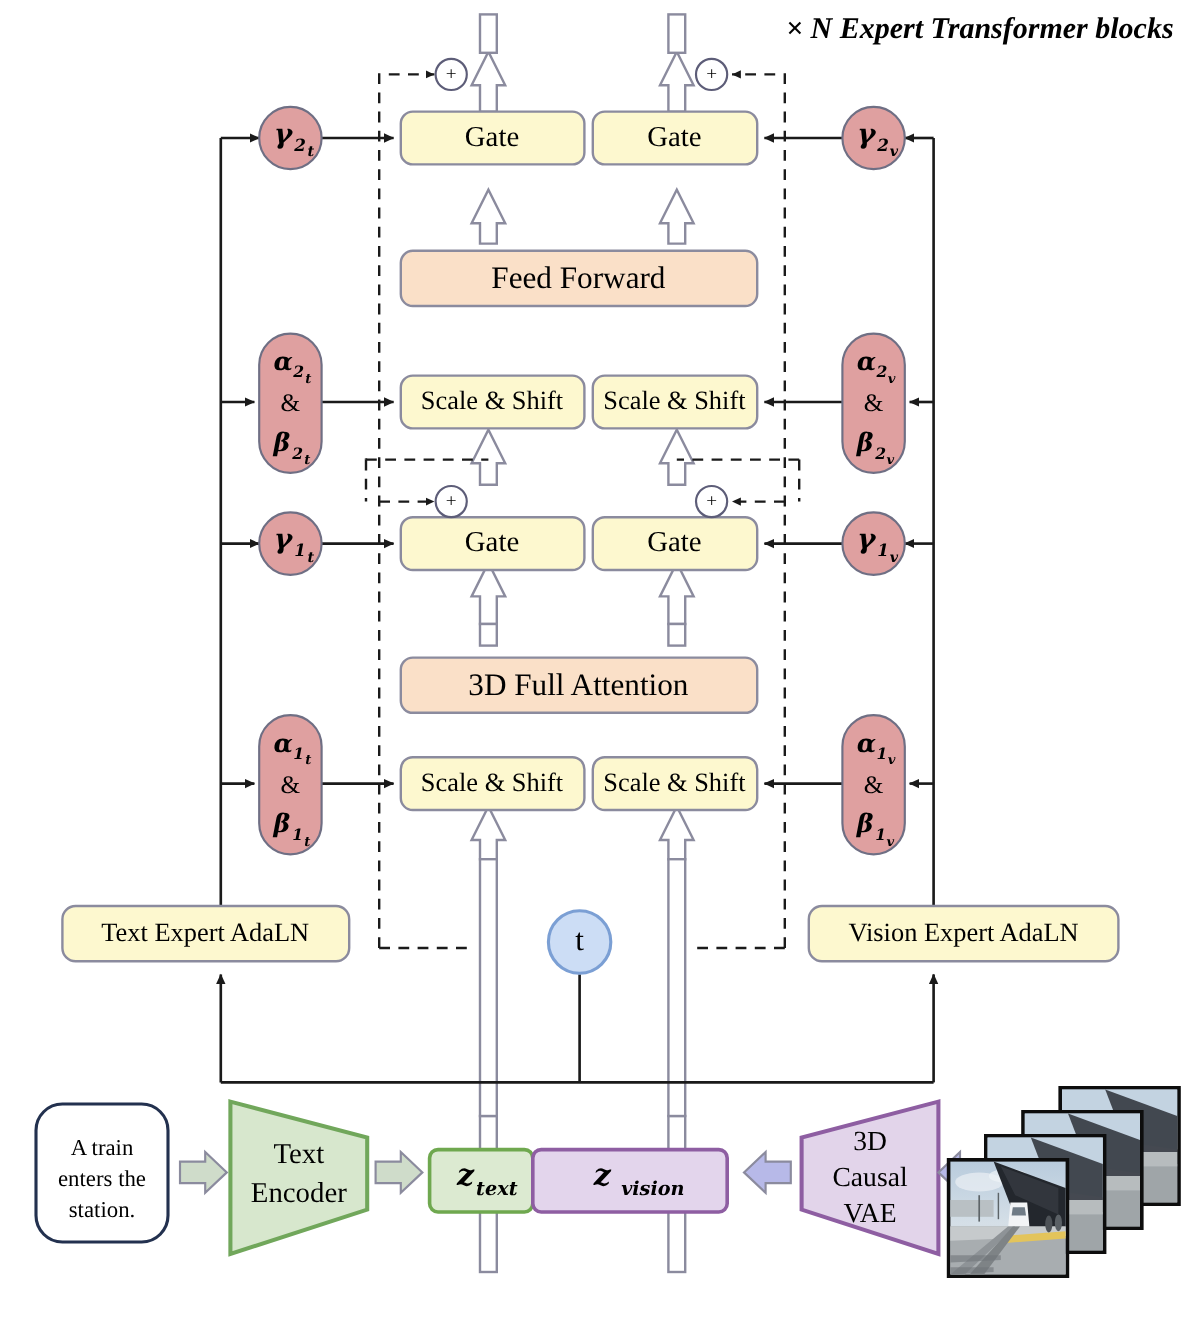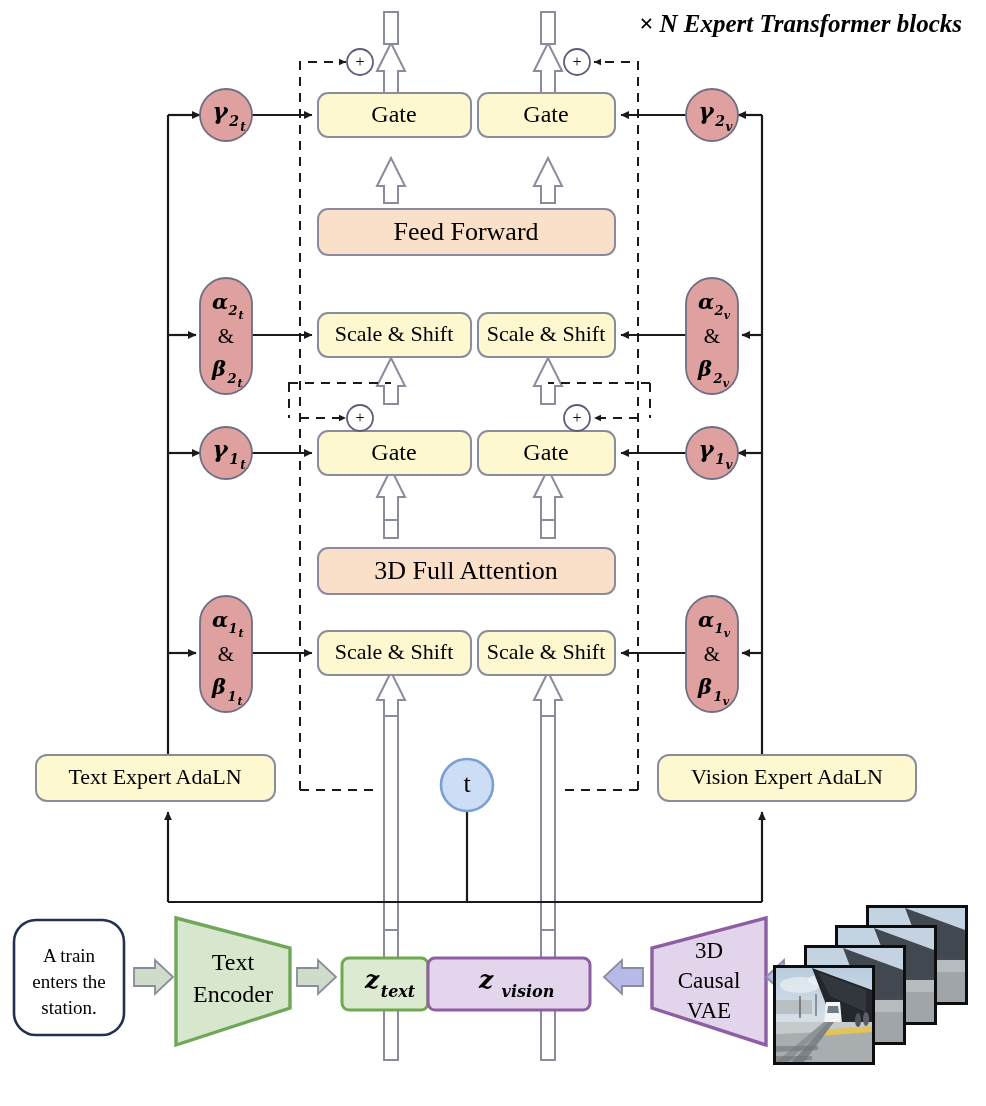--- a/index.html
+++ b/index.html
@@ -9,21 +9,21 @@
   }
   body {
     width: 986px;
     height: 1106px;
     position: relative;
     overflow: hidden;
     font-family: "Liberation Serif", serif;
   }
   #stage {
     position: absolute;
-    left: 0; top: 0;
+    left: 16px; top: 0;
     width: 869px;
     height: 1106px;
   }
   svg.diagram {
     display: block;
     width: 986px;
     height: 1106px;
   }
   .nd-text {
     font-family: "Liberation Serif", serif;

